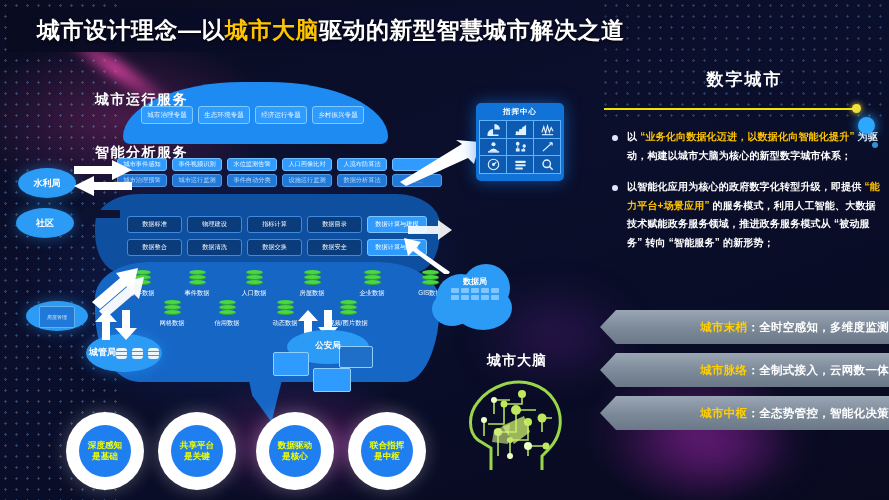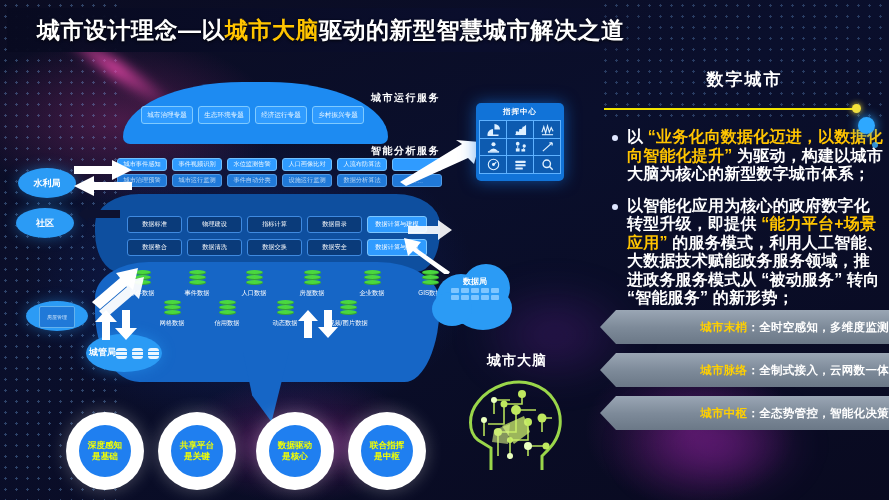--- a/index.html
+++ b/index.html
@@ -51,21 +51,21 @@
   #right-panel { position:absolute; left:600px; top:62px; width:289px; height:438px; }
   #rp-title { text-align:center; font-size:17px; font-weight:bold; color:#fff; letter-spacing:2px; margin-top:6px; }
   #rp-rule { position:relative; margin:13px 8px 0 4px; height:10px; }
   #rp-rule .line { position:absolute; left:0; top:4px; width:252px; height:2px; background:#f2e400; }
   #rp-rule .knob { position:absolute; left:248px; top:0px; width:9px; height:9px; border-radius:50%; background:#f5e13a; box-shadow:0 0 6px #f5e13a; }
   .glow-dot { position:absolute; border-radius:50%; }
 
   .bullets { margin:14px 6px 0 6px; }
   .bullet { display:flex; margin-bottom:13px; }
   .bullet .dot { width:6px; height:6px; border-radius:50%; background:#dfe6ff; margin:7px 9px 0 6px; flex:0 0 auto; }
-  .bullet .txt { font-size:16px; line-height:18.5px; color:#ffffff; font-weight:bold; letter-spacing:0.2px; }
+  .bullet .txt { font-size:10px; line-height:18.5px; color:#ffffff; font-weight:bold; letter-spacing:0.2px; }
   .bullet .txt .hl { color:#ffc400; }
 
   
   #bars { position:absolute; left:600px; top:310px; width:289px; }
   .bar {
     position:relative; height:34px; margin-bottom:9px;
     background:linear-gradient(180deg,#9aa6b4 0%,#7d8a99 52%,#6b7887 100%);
     display:flex; align-items:center; justify-content:flex-end;
     clip-path:polygon(16px 0, 100% 0, 100% 100%, 16px 100%, 0 50%);
     padding-left:14px;
@@ -89,21 +89,21 @@
   .blob-tail {
     position:absolute; left:148px; top:255px; width:46px; height:70px;
     background:#1666c6;
     clip-path:polygon(0 0, 100% 0, 62% 100%, 20% 62%);
   }
   .blob-notch {
     position:absolute; left:0px; top:112px; width:345px; height:78px;
     background:#0e4f9f; border-radius:44px 44px 24px 24px/30px 30px 40px 40px;
   }
 
-  .layer-title { position:absolute; width:100%; text-align:right; font-size:10px; font-weight:bold; color:#ffffff; letter-spacing:1.5px; }
+  .layer-title { position:absolute; width:100%; text-align:left; font-size:14px; font-weight:bold; color:#ffffff; letter-spacing:1.5px; }
 
   .chip-row { position:absolute; display:flex; gap:5px; }
   .chip {
     background:#2f9bff; border:1px solid #6fc0ff; border-radius:3px;
     color:#eaf6ff; font-size:6.2px; text-align:center;
     display:flex; align-items:center; justify-content:center;
     white-space:nowrap; overflow:hidden;
   }
   .chip.big { background:#2f9bff; border-color:#7fcaff; font-size:6.6px; }
   .chip.dim { background:#2079d8; border-color:#4f9ae6; color:#bcd9f5; }
@@ -505,20 +505,27 @@
       <div class="r">
           <span class="c"></span>
           <span class="c"></span>
           <span class="c"></span>
           <span class="c"></span>
           <span class="c"></span>
         </div>
     </div>
   </div>
 
+  <div id="police">
+    <div class="pb"></div>
+    <div class="plab">公安局</div>
+    <div class="scr" style="left:0px;top:22px;width:36px;height:24px;"></div>
+    <div class="scr" style="left:66px;top:16px;width:34px;height:22px;background:#1f6fc8;"></div>
+    <div class="scr" style="left:40px;top:38px;width:38px;height:24px;"></div>
+  </div>
 
   <div id="brain">
     <div class="blab">城市大脑</div>
     <svg width="118" height="112" viewBox="0 0 118 112" style="margin-left:6px;">
       <path d="M33 100 L33 78 L20 70 C10 62 10 44 20 32 C32 16 56 8 74 14 C94 20 104 38 102 56 C100 72 90 80 84 86 L84 100" fill="none" stroke="#9ad64a" stroke-width="3"></path>
       <g stroke="#b6e05a" stroke-width="1.6" fill="none">
         <path d="M40 86 L40 62 L58 62 L58 40 L78 40"></path>
         <path d="M52 86 L52 70 L70 70 L70 52"></path>
         <path d="M30 54 L46 54 L46 34 L64 34 L64 24"></path>
         <path d="M84 62 L84 48 L94 48"></path>

